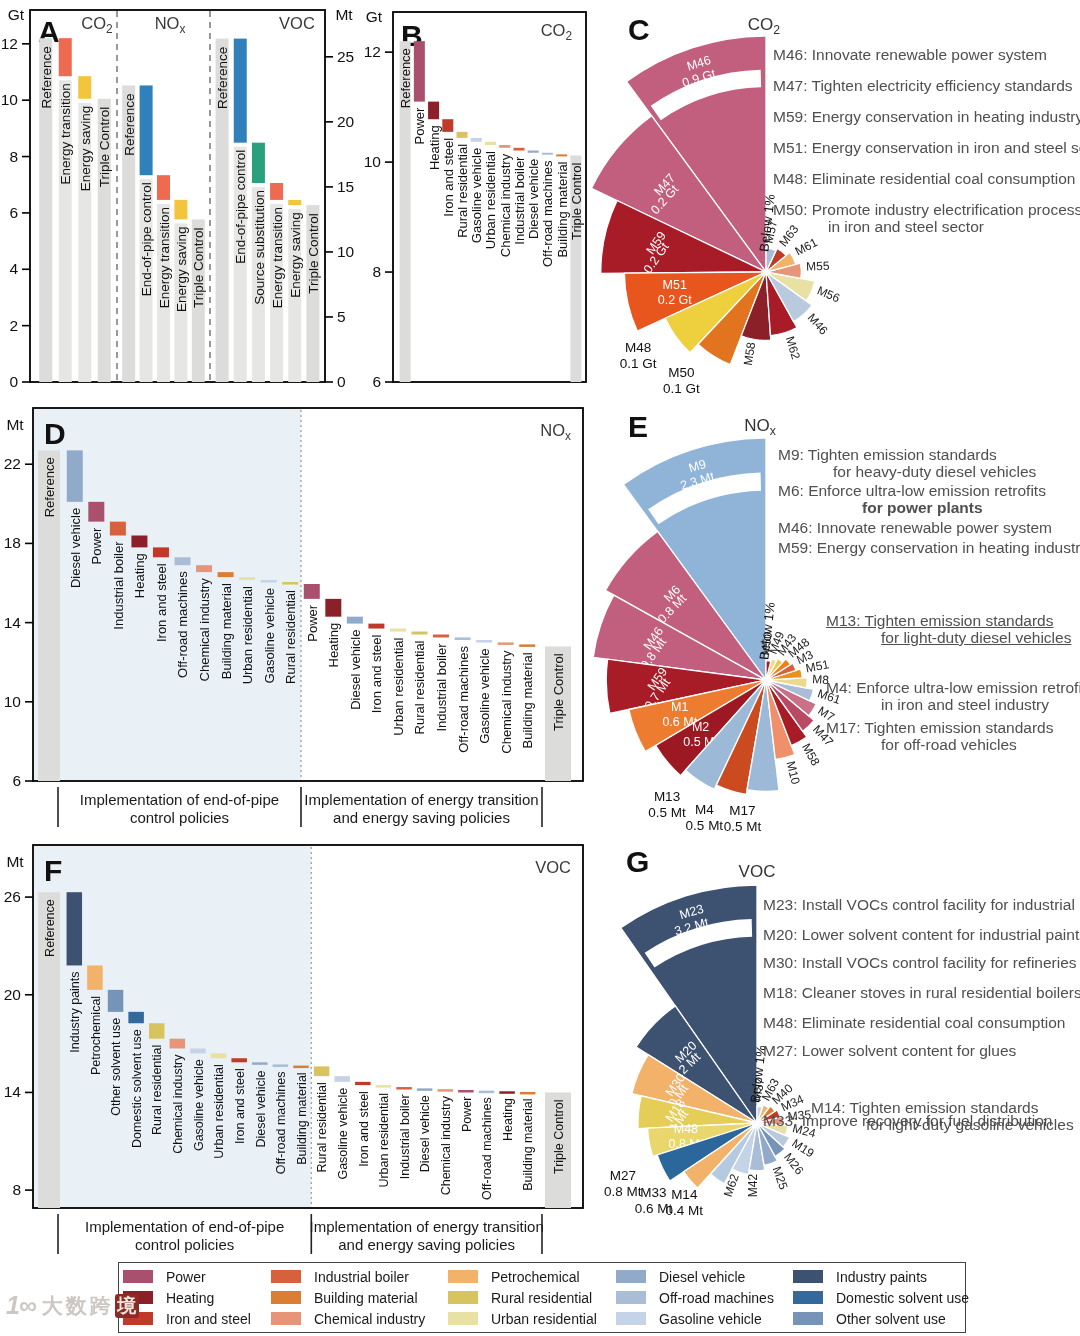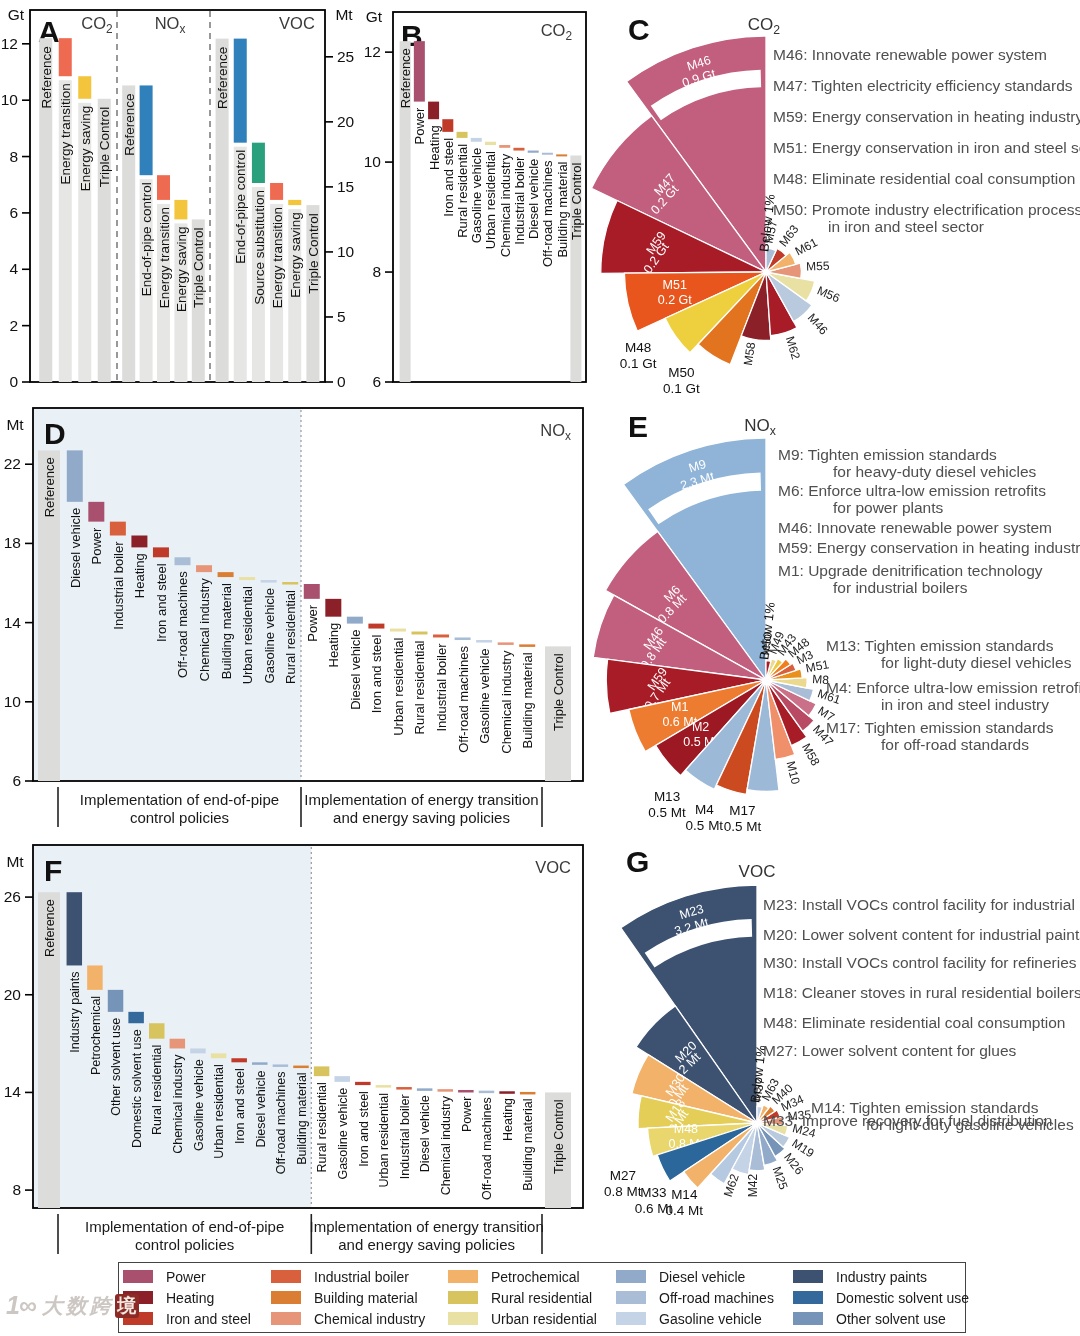--- a/index.html
+++ b/index.html
@@ -8,21 +8,21 @@
   #chart-svg{position:absolute;left:0;top:0;}
   #lists{position:absolute;left:0;top:0;width:952px;height:1336px;pointer-events:none;}
   #lists .entry{position:absolute;font-size:15.5px;line-height:17px;color:#4f4f4f;white-space:nowrap;}
   #legend{position:absolute;left:118px;top:1262px;width:846px;height:69px;border:1.5px solid #444;background:#fff;}
   .lg-col{position:absolute;top:3px;}
   .lg-item{display:flex;align-items:center;height:21px;}
   .lg-sw{width:30px;height:13px;margin-right:13px;flex:0 0 auto;}
   .lg-lab{font-size:14px;color:#1a1a1a;white-space:nowrap;}
   #watermark{position:absolute;left:6px;top:1291px;display:flex;align-items:center;z-index:5;}
   .wm-logo{font-size:25px;font-weight:bold;color:#cdc7c3;letter-spacing:-1px;margin-right:6px;font-style:italic;}
-  .wm-text{font-size:21px;font-weight:bold;color:#cdc7c3;letter-spacing:3px;font-style:italic;}
+  .wm-text{font-size:21px;font-weight:bold;color:#cdc7c3;letter-spacing:3px;}
   .wm-box{display:inline-block;width:24px;height:24px;line-height:24px;text-align:center;background:#8c2a26;
           color:#f0e8e2;font-size:19px;font-weight:bold;border-radius:3px;margin-left:1px;}
 </style>
 </head>
 <body>
 
 <div id="page">
   <svg id="chart-svg" width="1080" height="1336" viewBox="0 0 1080 1336">
       <rect x="30" y="10" width="295" height="372" fill="none" stroke="#000" stroke-width="1.8"></rect>
       <line x1="117" y1="11" x2="117" y2="381" stroke="#555" stroke-width="1.2" stroke-dasharray="6 5"></line>
@@ -441,43 +441,39 @@
       <div class="entry" style="left: 773px; top: 201px;">
         <div>M50: Promote industry electrification process</div>
         <div style="margin-left: 55px;">in iron and steel sector</div>
       </div>
       <div class="entry" style="left: 778px; top: 446px;">
         <div>M9: Tighten emission standards</div>
         <div style="margin-left: 55px;">for heavy-duty diesel vehicles</div>
       </div>
       <div class="entry" style="left: 778px; top: 482px;">
         <div>M6: Enforce ultra-low emission retrofits</div>
-        <div style="margin-left: 55px;">for power plants</div>
+        <div style="margin-left: 84px; font-weight: bold;">for power plants</div>
       </div>
       <div class="entry" style="left: 778px; top: 519px;">
         <div>M46: Innovate renewable power system</div>
       </div>
       <div class="entry" style="left: 778px; top: 539px;">
         <div>M59: Energy conservation in heating industry</div>
       </div>
-      <div class="entry" style="left: 778px; top: 562px;">
-        <div>M1: Upgrade denitrification technology</div>
-        <div style="margin-left: 55px;">for industrial boilers</div>
-      </div>
-      <div class="entry" style="left: 826px; top: 637px;">
+      <div class="entry" style="left: 826px; top: 612px; text-decoration: underline;">
         <div>M13: Tighten emission standards</div>
         <div style="margin-left: 55px;">for light-duty diesel vehicles</div>
       </div>
       <div class="entry" style="left: 826px; top: 679px;">
         <div>M4: Enforce ultra-low emission retrofits</div>
         <div style="margin-left: 55px;">in iron and steel industry</div>
       </div>
       <div class="entry" style="left: 826px; top: 719px;">
         <div>M17: Tighten emission standards</div>
-        <div style="margin-left: 55px;">for off-road standards</div>
+        <div style="margin-left: 55px;">for off-road vehicles</div>
       </div>
       <div class="entry" style="left: 763px; top: 896px;">
         <div>M23: Install VOCs control facility for industrial paints</div>
       </div>
       <div class="entry" style="left: 763px; top: 926px;">
         <div>M20: Lower solvent content for industrial paints</div>
       </div>
       <div class="entry" style="left: 763px; top: 954px;">
         <div>M30: Install VOCs control facility for refineries</div>
       </div>

